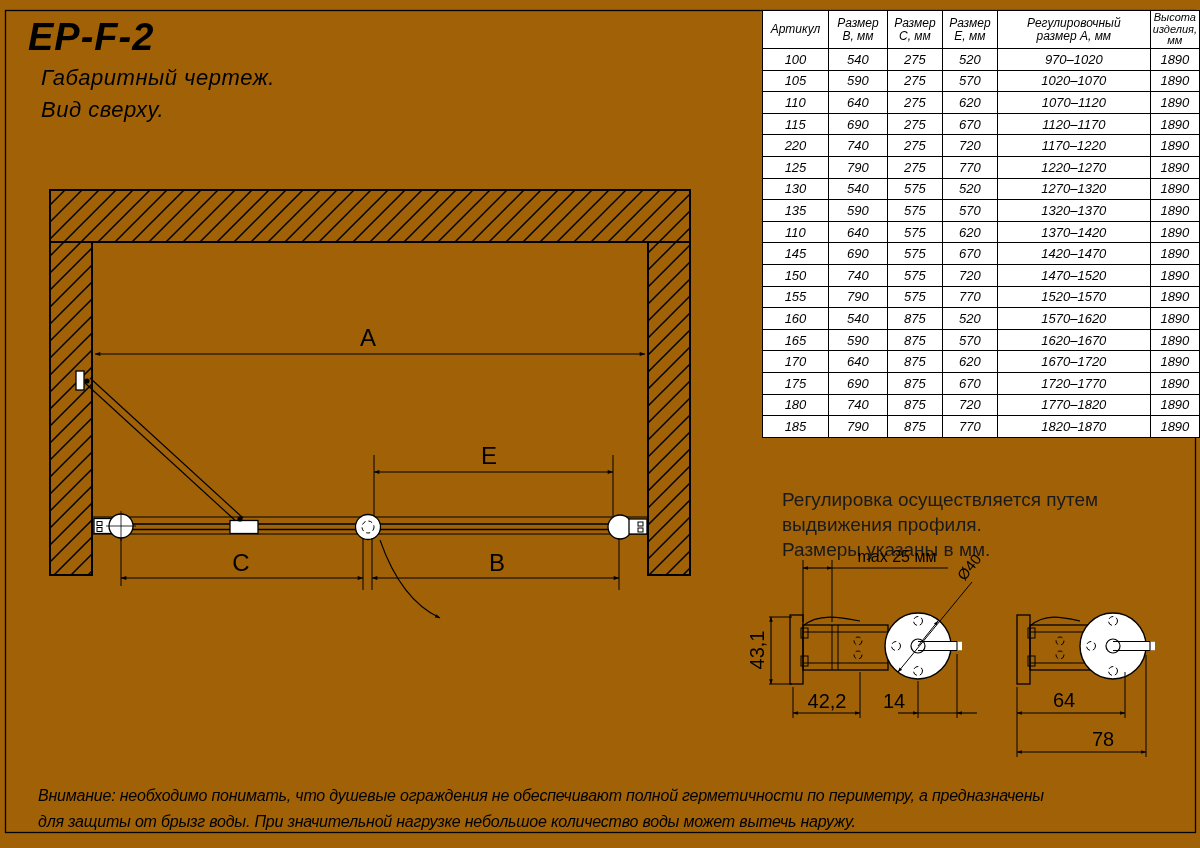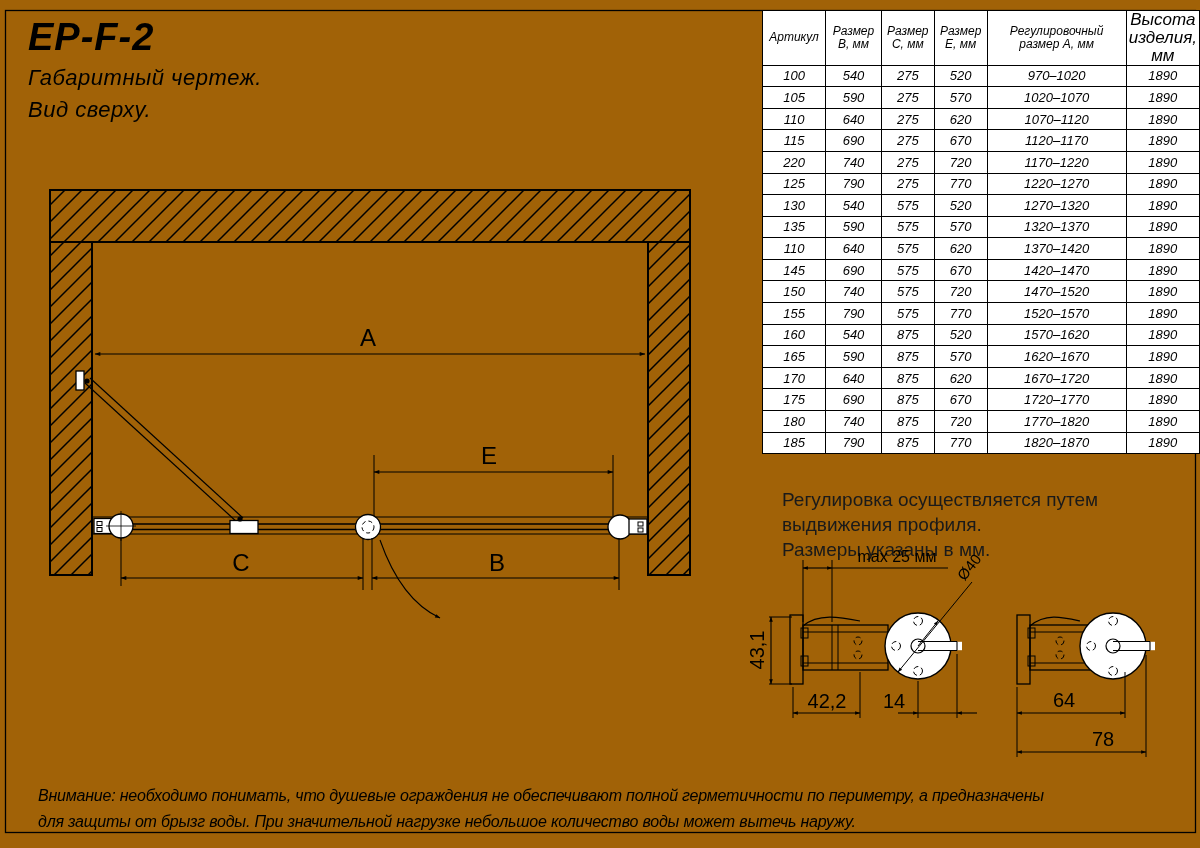--- a/index.html
+++ b/index.html
@@ -5,31 +5,31 @@
   html,body { margin:0; padding:0; background:#fff; }
   #stage {
     position:relative; width:1200px; height:848px; background:#a16207;
     font-family:"Liberation Sans", sans-serif; color:#000; overflow:hidden;
   }
   #lineart { position:absolute; left:0; top:0; z-index:0; }
 
   
   .title-block { position:absolute; left:28px; top:16px; z-index:2; font-style:italic; }
   .title-model { font-size:38px; font-weight:600; letter-spacing:1px; }
-  .title-sub   { font-size:22px; margin-top:6px; letter-spacing:0.5px; }
+  .title-sub   { font-size:22px; margin-top:6px; letter-spacing:0.5px;margin-left:13px; }
 
   
   table.spec { position:absolute; left:762px; top:10px; z-index:3; border-collapse:collapse;
                background:#fff; table-layout:fixed; }
   table.spec th, table.spec td {
     border:1px solid #000; text-align:center; vertical-align:middle;
     font-style:italic; padding:0 2px; overflow:hidden;
   }
   table.spec th { font-size:12px; line-height:1.05; font-weight:normal; white-space:pre-line; height:37px; }
-  table.spec th:last-child { font-size:17px; }
+  table.spec th:last-child { font-size:11px; }
   table.spec td { font-size:13px; height:20.6px; }
 
   
   .note { position:absolute; left:782px; top:487px; z-index:2; font-size:19px; line-height:25px; color:#1a1a1a; }
 
   
   .dim-label { position:absolute; z-index:2; transform:translate(-50%,-50%); white-space:nowrap;
                font-size:24px; color:#000; background:transparent; }
   .dim-small { font-size:20px; }
   .rot-90 { transform:translate(-50%,-50%) rotate(-90deg); }

